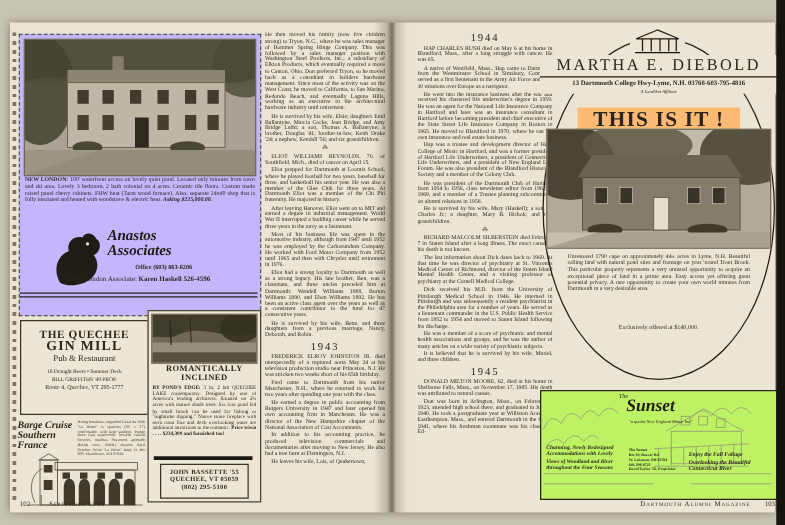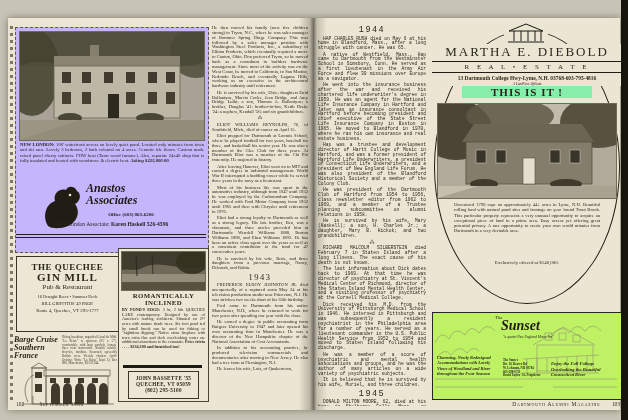--- a/index.html
+++ b/index.html
@@ -172,21 +172,21 @@
     <p class="year">1943</p>
     <p>FREDERICK ELROY JOHNSTON JR. died unexpectedly of a ruptured aorta May 24 at his television production studio near Princeton, N.J. He was stricken two weeks short of his 65th birthday.</p>
     <p>Fred came to Dartmouth from his native Manchester, N.H., where he returned to work for two years after spending one year with the class.</p>
     <p>He earned a degree in public accounting from Rutgers University in 1947 and later opened his own accounting firm in Manchester. He was a director of the New Hampshire chapter of the National Association of Cost Accountants.</p>
     <p>In addition to his accounting practice, he produced television commercials and documentaries after moving to New Jersey. He also had a tree farm at Flemington, N.J.</p>
     <p>He leaves his wife, Lois, of Quakertown,</p>
   </div>
 
   <div class="ab gutter"></div>
 
-  <div class="ab obitcol" style="left:318px;top:26px;width:108px;height:380px;font-family:Liberation Mono, monospace;">
+  <div class="ab obitcol" style="left:334px;top:26px;width:108px;height:380px;">
     <p class="year" style="margin-top:0;">1944</p>
     <p>HAP CHARLES RUSH died on May 6 at his home in Blandford, Mass., after a long struggle with cancer. He was 65.</p>
     <p>A native of Westfield, Mass., Hap came to Dartmouth from the Westminster School in Simsbury, Conn. He served as a first lieutenant in the Army Air Force and flew 30 missions over Europe as a navigator.</p>
     <p>He went into the insurance business after the war and received his chartered life underwriter's degree in 1959. He was an agent for the National Life Insurance Company in Hartford and later was an insurance consultant in Hartford before becoming president and chief executive of the State Street Life Insurance Company in Boston in 1965. He moved to Blandford in 1970, where he ran his own insurance and real estate business.</p>
     <p>Hap was a trustee and development director of Hartt College of Music in Hartford, and was a former president of Hartford Life Underwriters, a president of Connecticut Life Underwriters, and a president of New England Life Forum. He was also president of the Blandford Historical Society and a member of the Colony Club.</p>
     <p>He was president of the Dartmouth Club of Hartford from 1954 to 1956, class newsletter editor from 1962 to 1969, and a member of a Trustee planning subcommittee on alumni relations in 1958.</p>
     <p>He is survived by his wife, Mary (Haskell); a son, H. Charles Jr.; a daughter, Mary B. Hickok; and two grandchildren.</p>
     <p class="sep">⁂</p>
     <p>RICHARD MALCOLM SILBERSTEIN died February 7 in Staten Island after a long illness. The exact cause of his death is not known.</p>
     <p>The last information about Dick dates back to 1969. At that time he was director of psychiatry at St. Vincent's Medical Center of Richmond, director of the Staten Island Mental Health Center, and a visiting professor of psychiatry at the Cornell Medical College.</p>
@@ -208,25 +208,24 @@
             <line x1="17" y1="9" x2="17" y2="19"></line>
           <line x1="24" y1="9" x2="24" y2="19"></line>
             <line x1="31" y1="9" x2="31" y2="19"></line>
             <line x1="37" y1="9" x2="37" y2="19"></line>
           <line x1="4" y1="20" x2="40" y2="20"></line>
         </g>
       </svg>
     </div>
     <div class="ab" style="left:0px;top:22px;width:190px;background:#ebe6d3;">
       <div class="ctr" style="font-size:13px;letter-spacing:2px;border-bottom:1px solid #231d15;padding-bottom:1px;">MARTHA E. DIEBOLD</div>
-      <div class="ctr" style="font-size:7px;letter-spacing:3px;border-bottom:1px solid #231d15;padding:1px 0;">R E A L • E S T A T E</div>
       <div class="ctr" style="font-size:5.4px;font-weight:bold;margin-top:2px;">13 Dartmouth College Hwy-Lyme, N.H. 03768-603-795-4816</div>
       <div class="ctr" style="font-size:3.6px;font-style:italic;margin-top:1px;">A LandVest Affiliate</div>
     </div>
-    <div class="ab ctr" style="left:30px;top:64px;width:130px;background:#86efac;font-size:11px;font-weight:bold;letter-spacing:1px;">THIS IS IT !</div>
+    <div class="ab ctr" style="left:30px;top:64px;width:130px;background:#fdba74;font-size:17px;font-weight:bold;letter-spacing:1px;">THIS IS IT !</div>
     <div class="ab photo" style="left:5px;top:81px;width:178px;height:94px;">
       <svg width="178" height="94" viewBox="0 0 178 94">
         <rect width="178" height="94" fill="#b0aa9a"></rect>
         <rect width="178" height="22" fill="#c0bbab"></rect>
         <ellipse cx="18" cy="26" rx="36" ry="30" fill="#4a4535"></ellipse>
         <ellipse cx="160" cy="18" rx="38" ry="26" fill="#56523f"></ellipse>
         <ellipse cx="72" cy="12" rx="44" ry="17" fill="#5e5946" opacity="0.85"></ellipse>
         <polygon points="24,38 156,38 144,20 36,20" fill="#6b6553"></polygon>
         <rect x="28" y="38" width="126" height="42" fill="#847d6c" stroke="#55503e" stroke-width="0.8"></rect>
         <g fill="#39342a" stroke="#d8d3c2" stroke-width="0.5">

